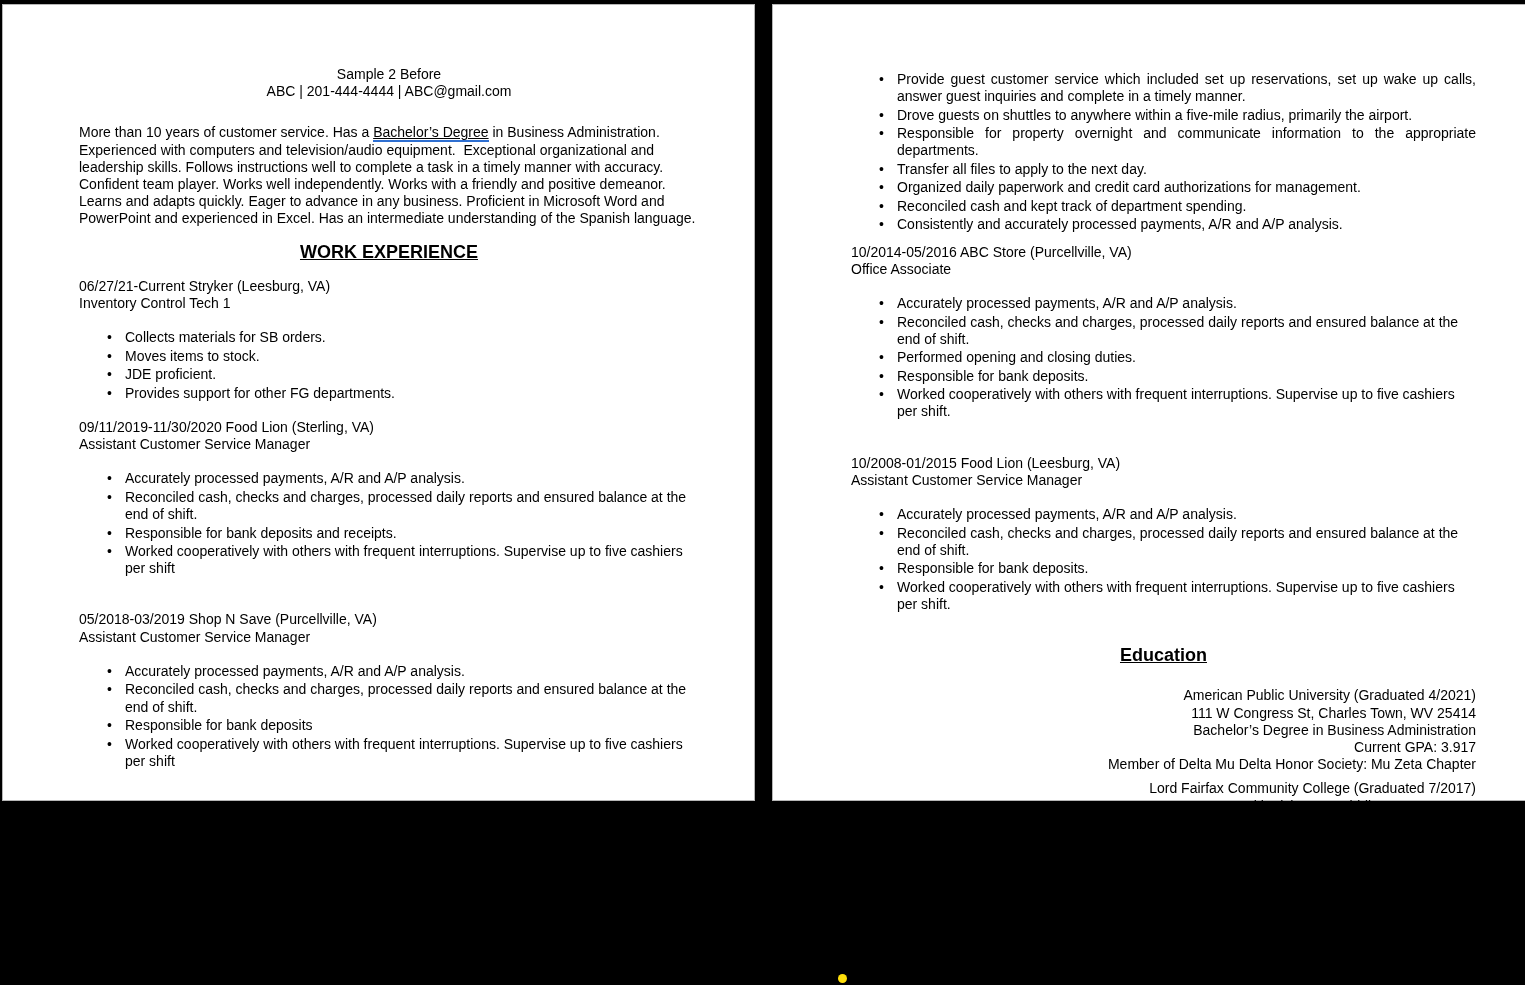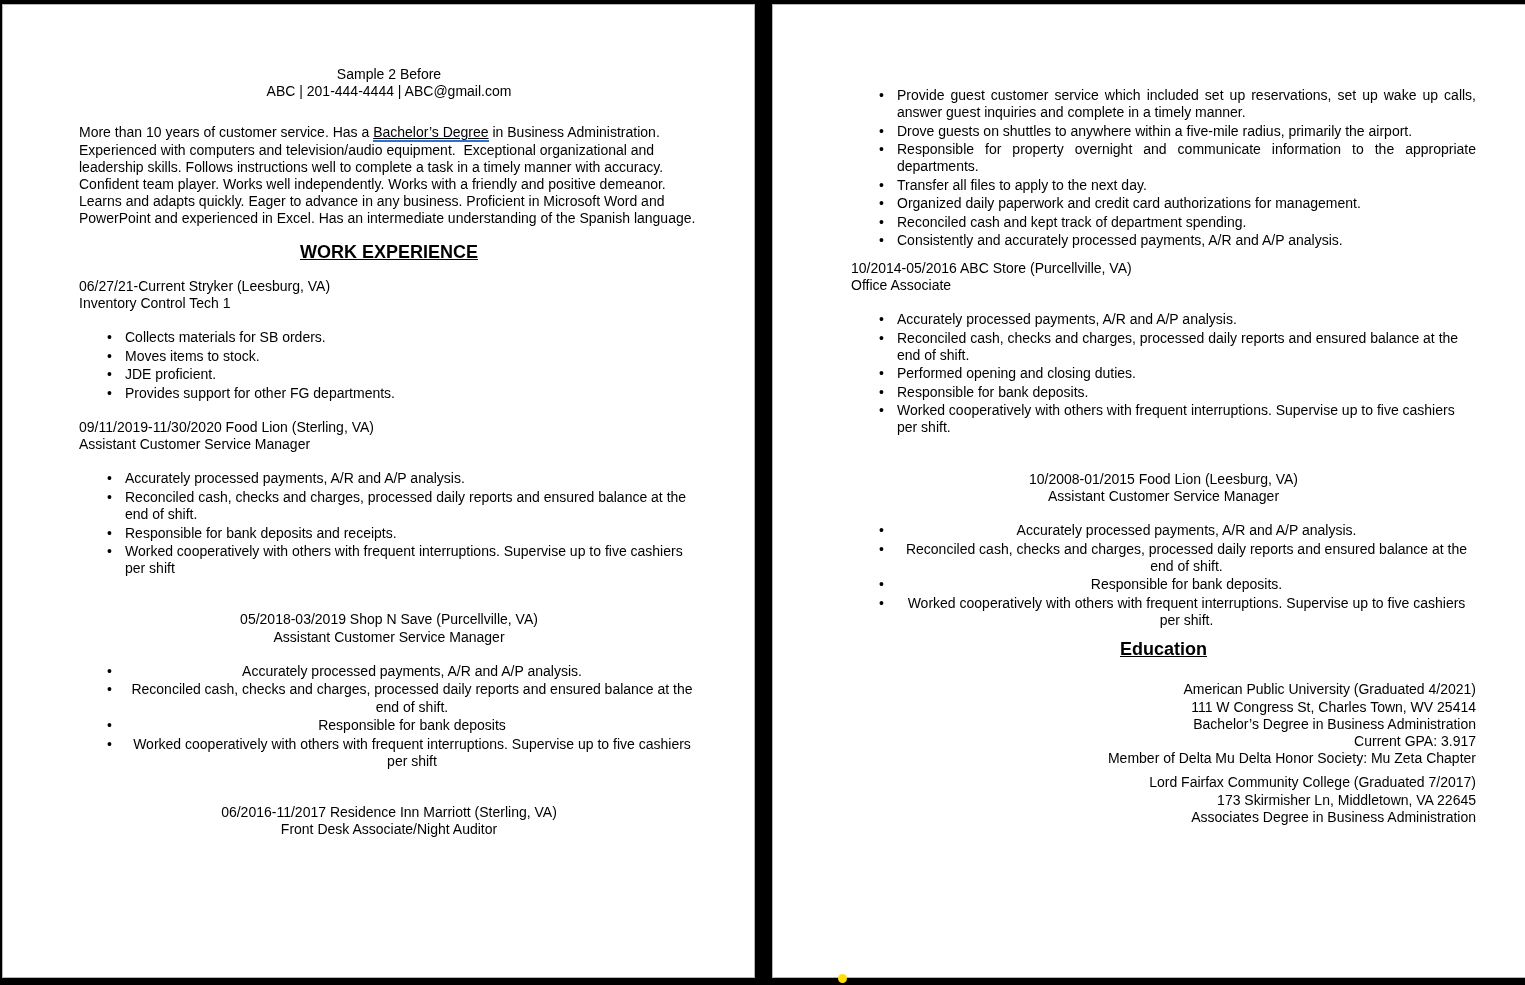--- a/index.html
+++ b/index.html
@@ -7,21 +7,21 @@
     width: 1525px; height: 985px;
     background: #000;
     position: relative;
     overflow: hidden;
     font-family: "Liberation Sans", "DejaVu Sans", sans-serif;
     color: #000;
   }
   .page {
     position: absolute;
     top: 4px;
-    height: 974px;
+    height: 797px;
     background: #fff;
     border: 1px solid #b6b6b6;
     box-sizing: border-box;
     font-size: 14px;
     line-height: 17.2px;
   }
   #page1 { left: 2px;  width: 753px; }
   #page2 { left: 772px; width: 760px; }
 
   .content { padding: 61px 55px 0 76px; }
@@ -34,32 +34,32 @@
     border-bottom: 2px solid #2e6fd1;
     cursor: pointer;
   }
   .section-heading {
     font-size: 18px;
     font-weight: bold;
     text-decoration: underline;
     text-align: center;
     margin: 16px 0 0 0;
   }
-  .section-heading.edu { margin-top: 12px; }
+  .section-heading.edu { margin-top: 34px; }
 
   .job.gap1 { margin-top: 17px; }
-  .job.gap2 { margin-top: 34px; text-align: center; }
+  .job.gap2 { margin-top: 34px; }
   .job.gap-small { margin-top: 10px; }
 
   ul.bullets {
     list-style: none;
     margin: 17px 0 0 0;
     padding: 0;
   }
-  ul.bullets.no-top { margin-top: 16px; }
+  ul.bullets.no-top { margin-top: 0; }
   ul.bullets li {
     position: relative;
     padding-left: 46px;
     margin-bottom: 1.3px;
   }
   ul.bullets li::before {
     content: "\2022";
     position: absolute;
     left: 28px;
     top: 0;

